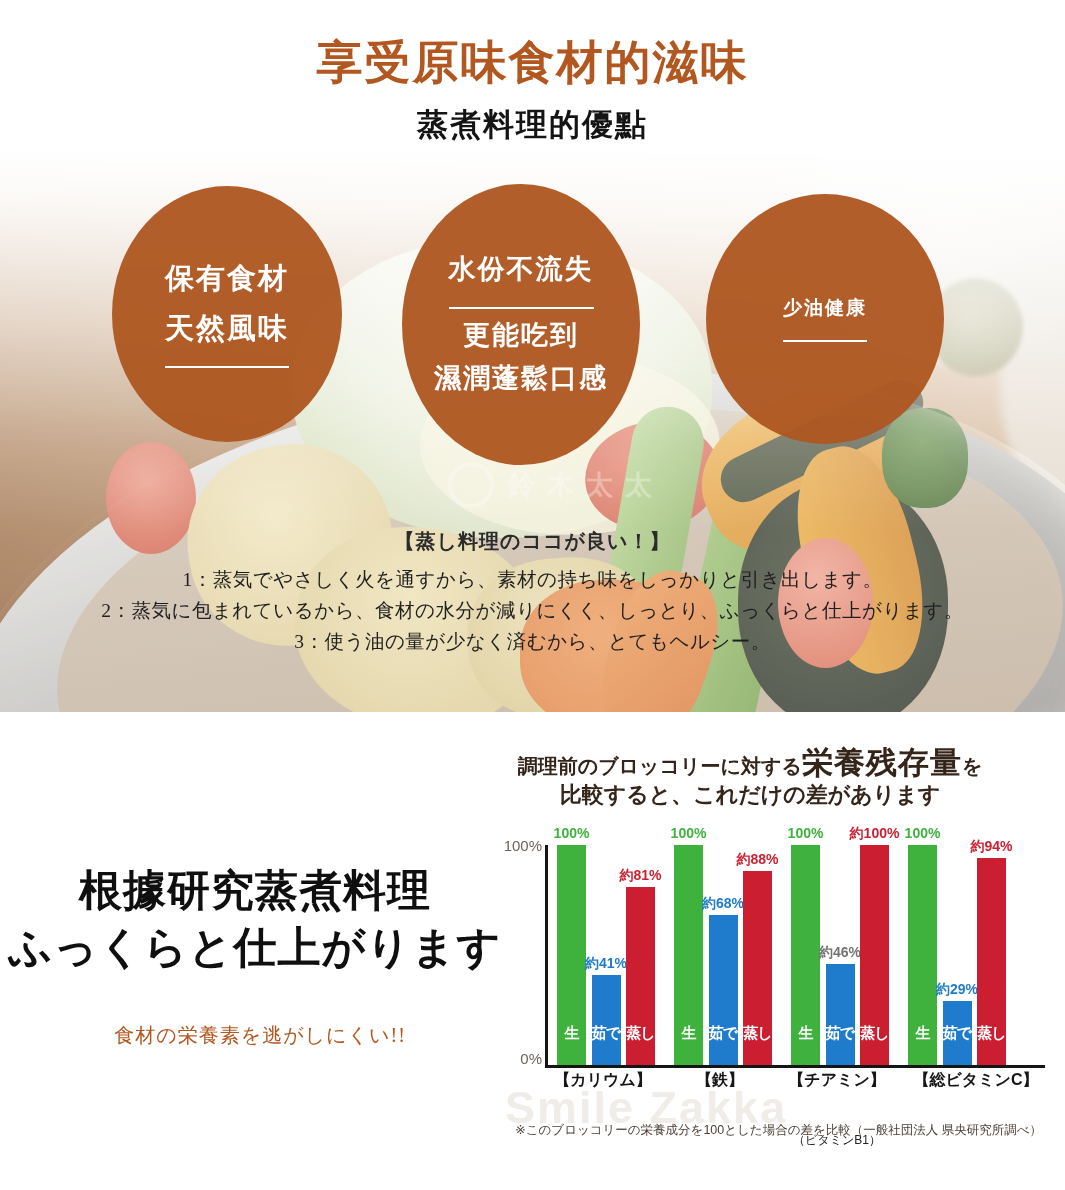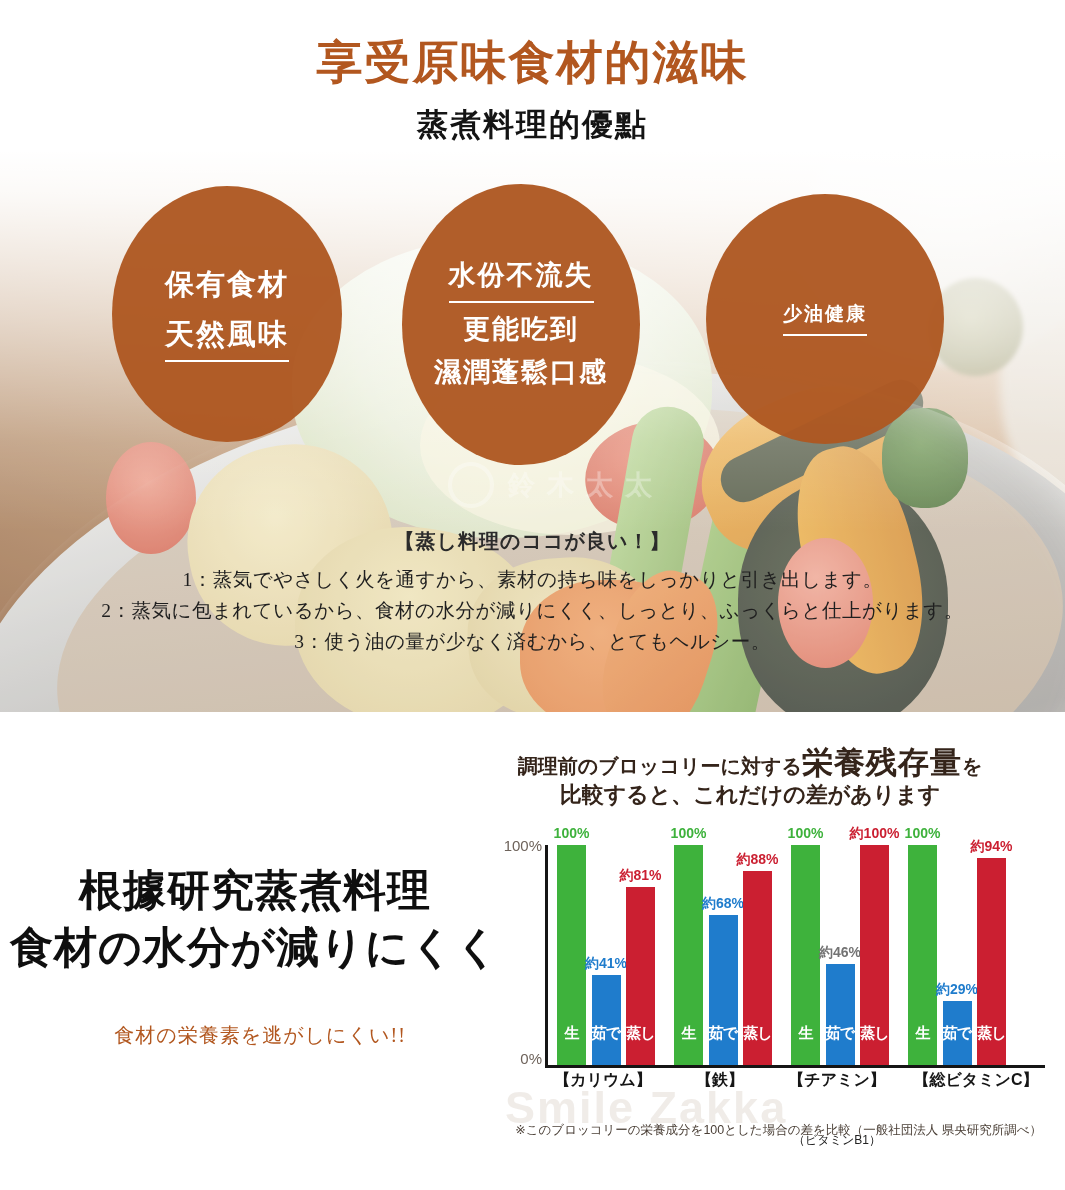--- a/index.html
+++ b/index.html
@@ -63,21 +63,21 @@
             rgba(255,255,255,.55) 30%,rgba(255,255,255,.15) 52%,rgba(255,255,255,0) 68%);}
 
   
   .circle{position:absolute;border-radius:50%;background:rgba(174,87,33,.96);color:#fff;
           display:flex;flex-direction:column;align-items:center;justify-content:center;
           text-align:center;font-weight:bold;}
   .circle1{left:112px;top:36px;width:230px;height:256px;font-size:29px;gap:14px;}
   .circle2{left:402px;top:34px;width:238px;height:281px;font-size:27px;gap:10px;}
   .circle3{left:706px;top:44px;width:238px;height:250px;font-size:19px;}
   .circle-line{letter-spacing:2px;line-height:1.25;}
-  .circle-line.underlined{border-bottom:2px solid #fff;padding-bottom:8px;}
+  .circle-line.underlined{border-bottom:2px solid #fff;padding-bottom:20px;}
 
   
   .photo-mark{left:448px;top:312px;display:flex;align-items:center;gap:14px;opacity:.32;color:#fff;}
   .photo-mark .ring{width:38px;height:38px;border:4px solid #fff;border-radius:50%;}
   .photo-mark .mark-text{font-family:"Liberation Sans","DejaVu Sans",sans-serif;
                          font-size:27px;letter-spacing:12px;font-weight:bold;}
 
   
   .overlay-copy{left:0;top:378px;width:100%;text-align:center;color:#1f1f1f;}
   .overlay-heading{font-size:20px;font-weight:bold;color:#2b2b2b;margin-bottom:9px;letter-spacing:1px;}
@@ -175,21 +175,21 @@
       <div>
           <div class="overlay-point">1：蒸気でやさしく火を通すから、素材の持ち味をしっかりと引き出します。</div>
           <div class="overlay-point">2：蒸気に包まれているから、食材の水分が減りにくく、しっとり、ふっくらと仕上がります。</div>
           <div class="overlay-point">3：使う油の量が少なく済むから、とてもヘルシー。</div>
         </div>
     </div>
   </div>
 
   <div class="abs research">
     <div>根據研究蒸煮料理</div>
-    <div>食材の水分が減りにくく</div>
+    <div>ふっくらと仕上がります</div>
   </div>
   <div class="abs research-note">食材の栄養素を逃がしにくい!!</div>
 
   <div class="abs chart-head">
     <div class="l1"><span>調理前のブロッコリーに対する</span><span class="emph">栄養残存量</span><span>を</span></div>
     <div class="l2">比較すると、これだけの差があります</div>
   </div>
 
   <div class="abs y-label y-top">100%</div>
   <div class="abs y-label y-bottom">0%</div>

